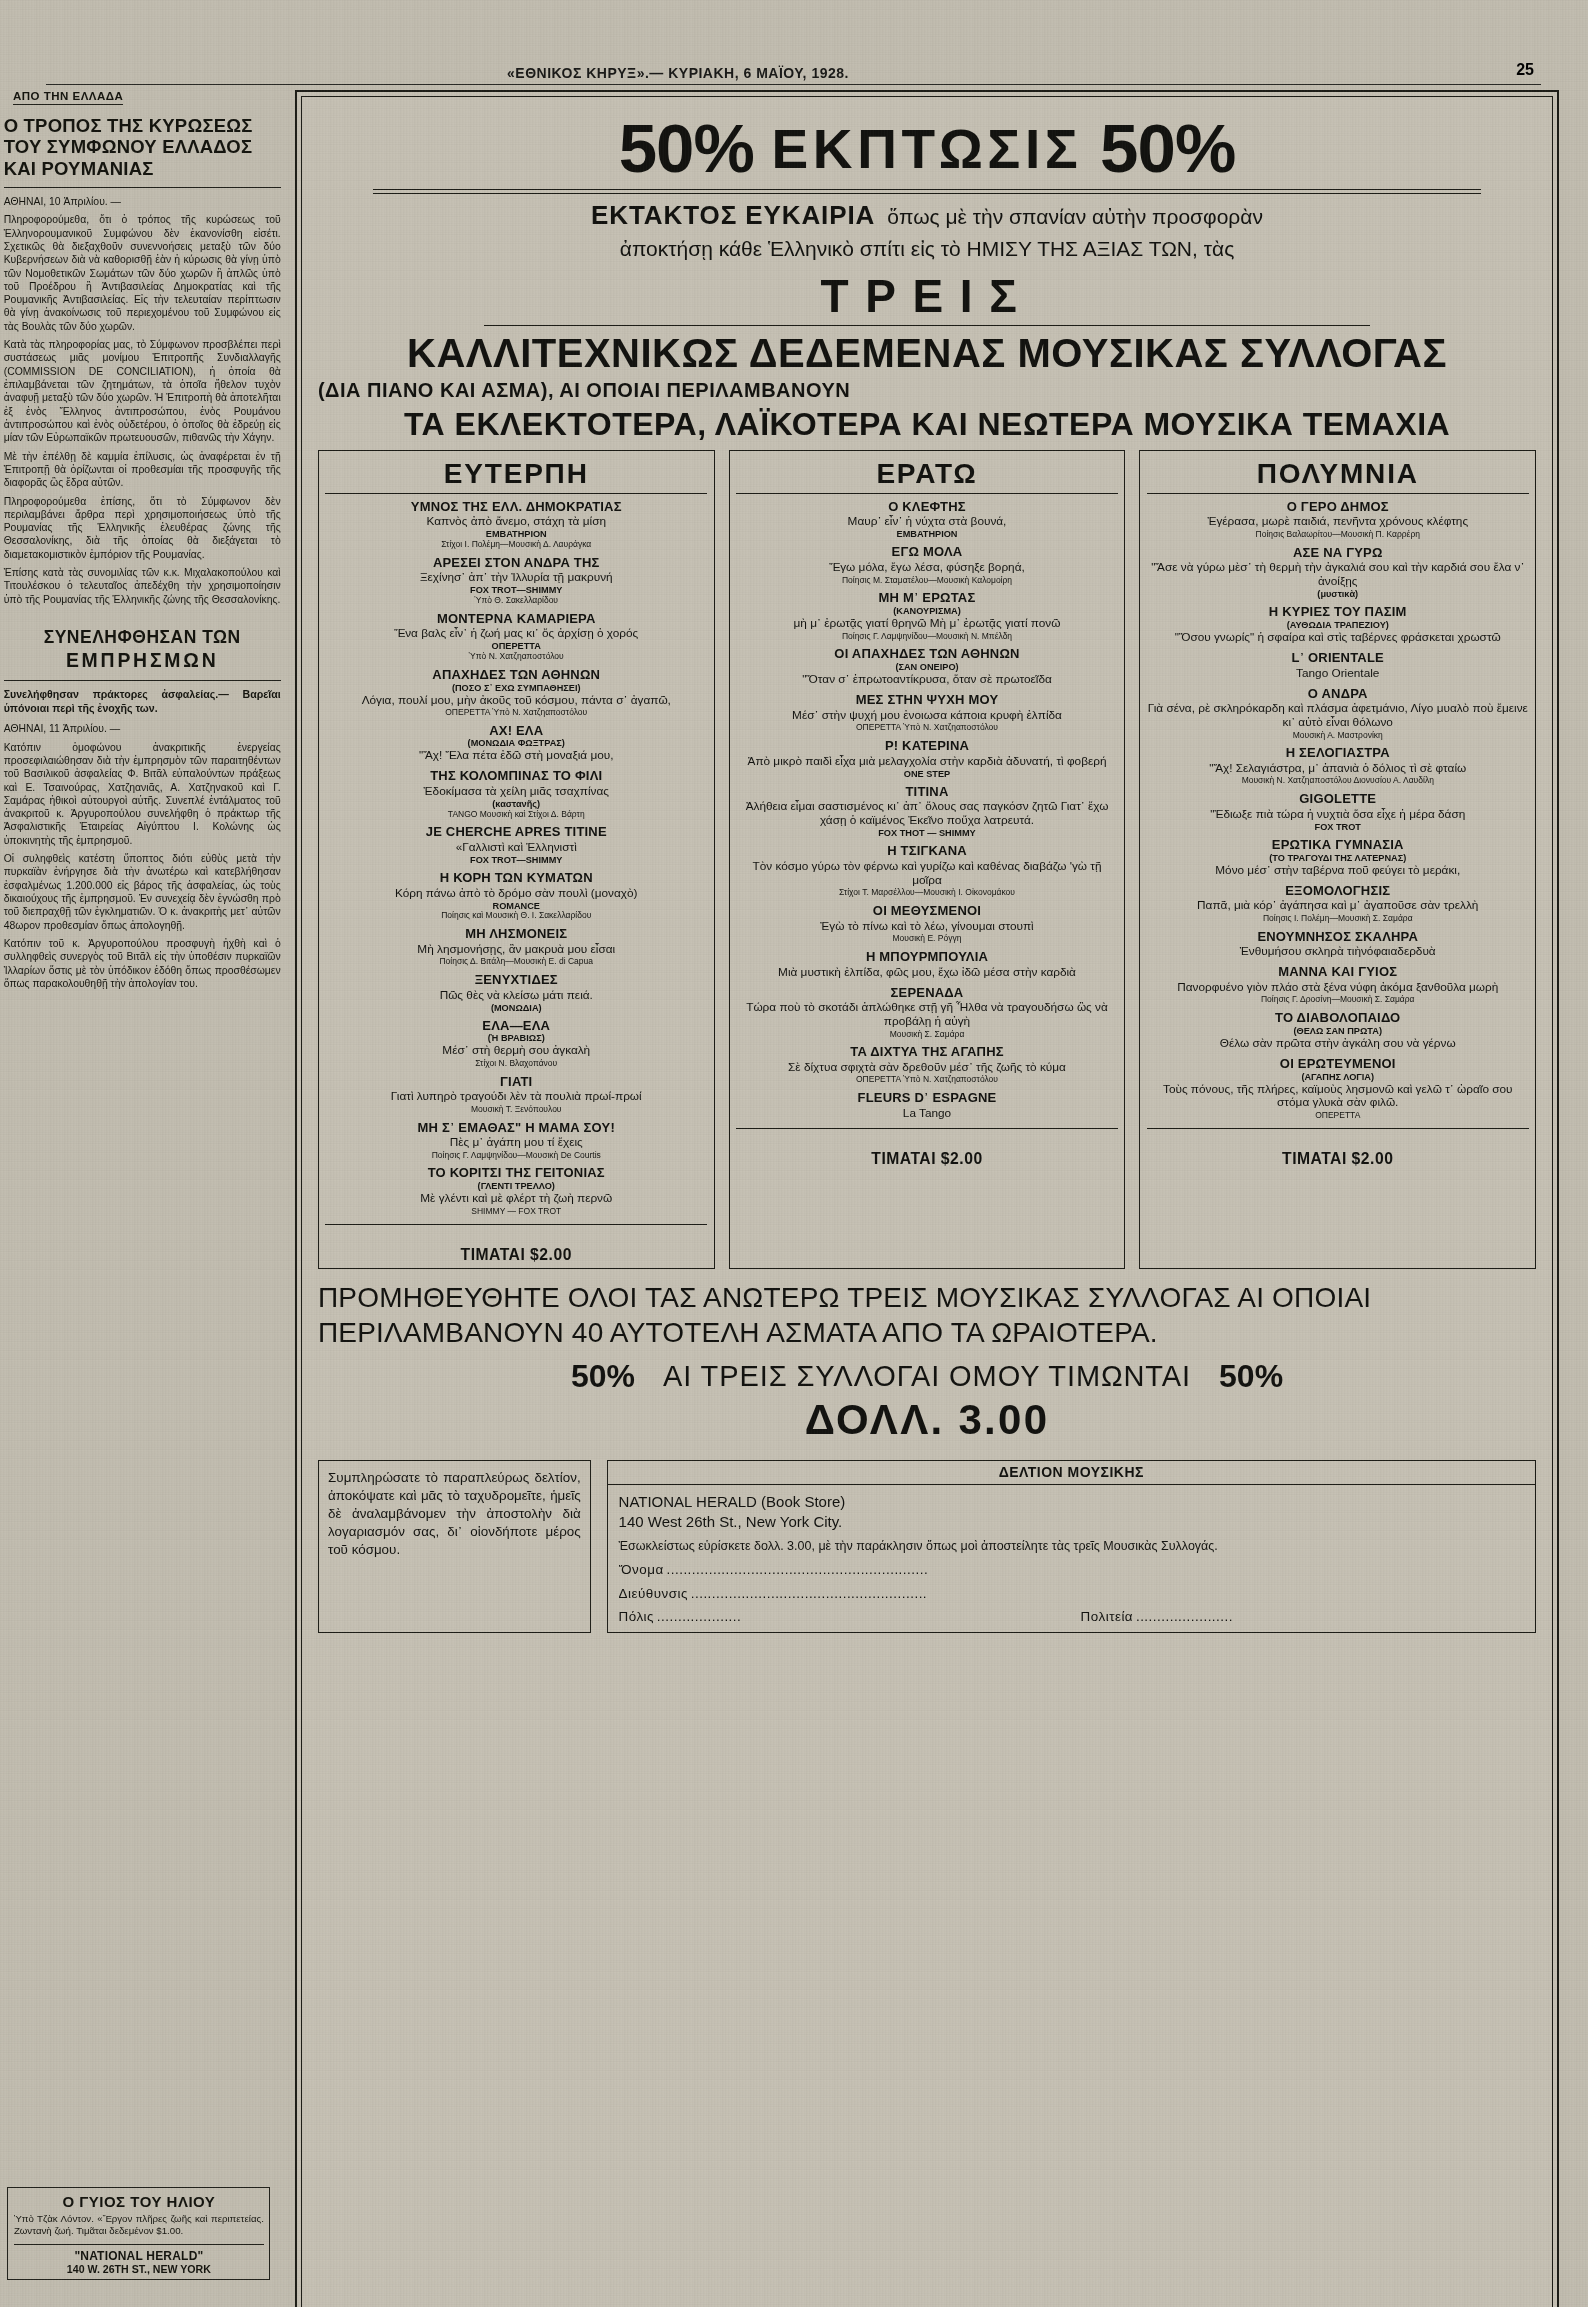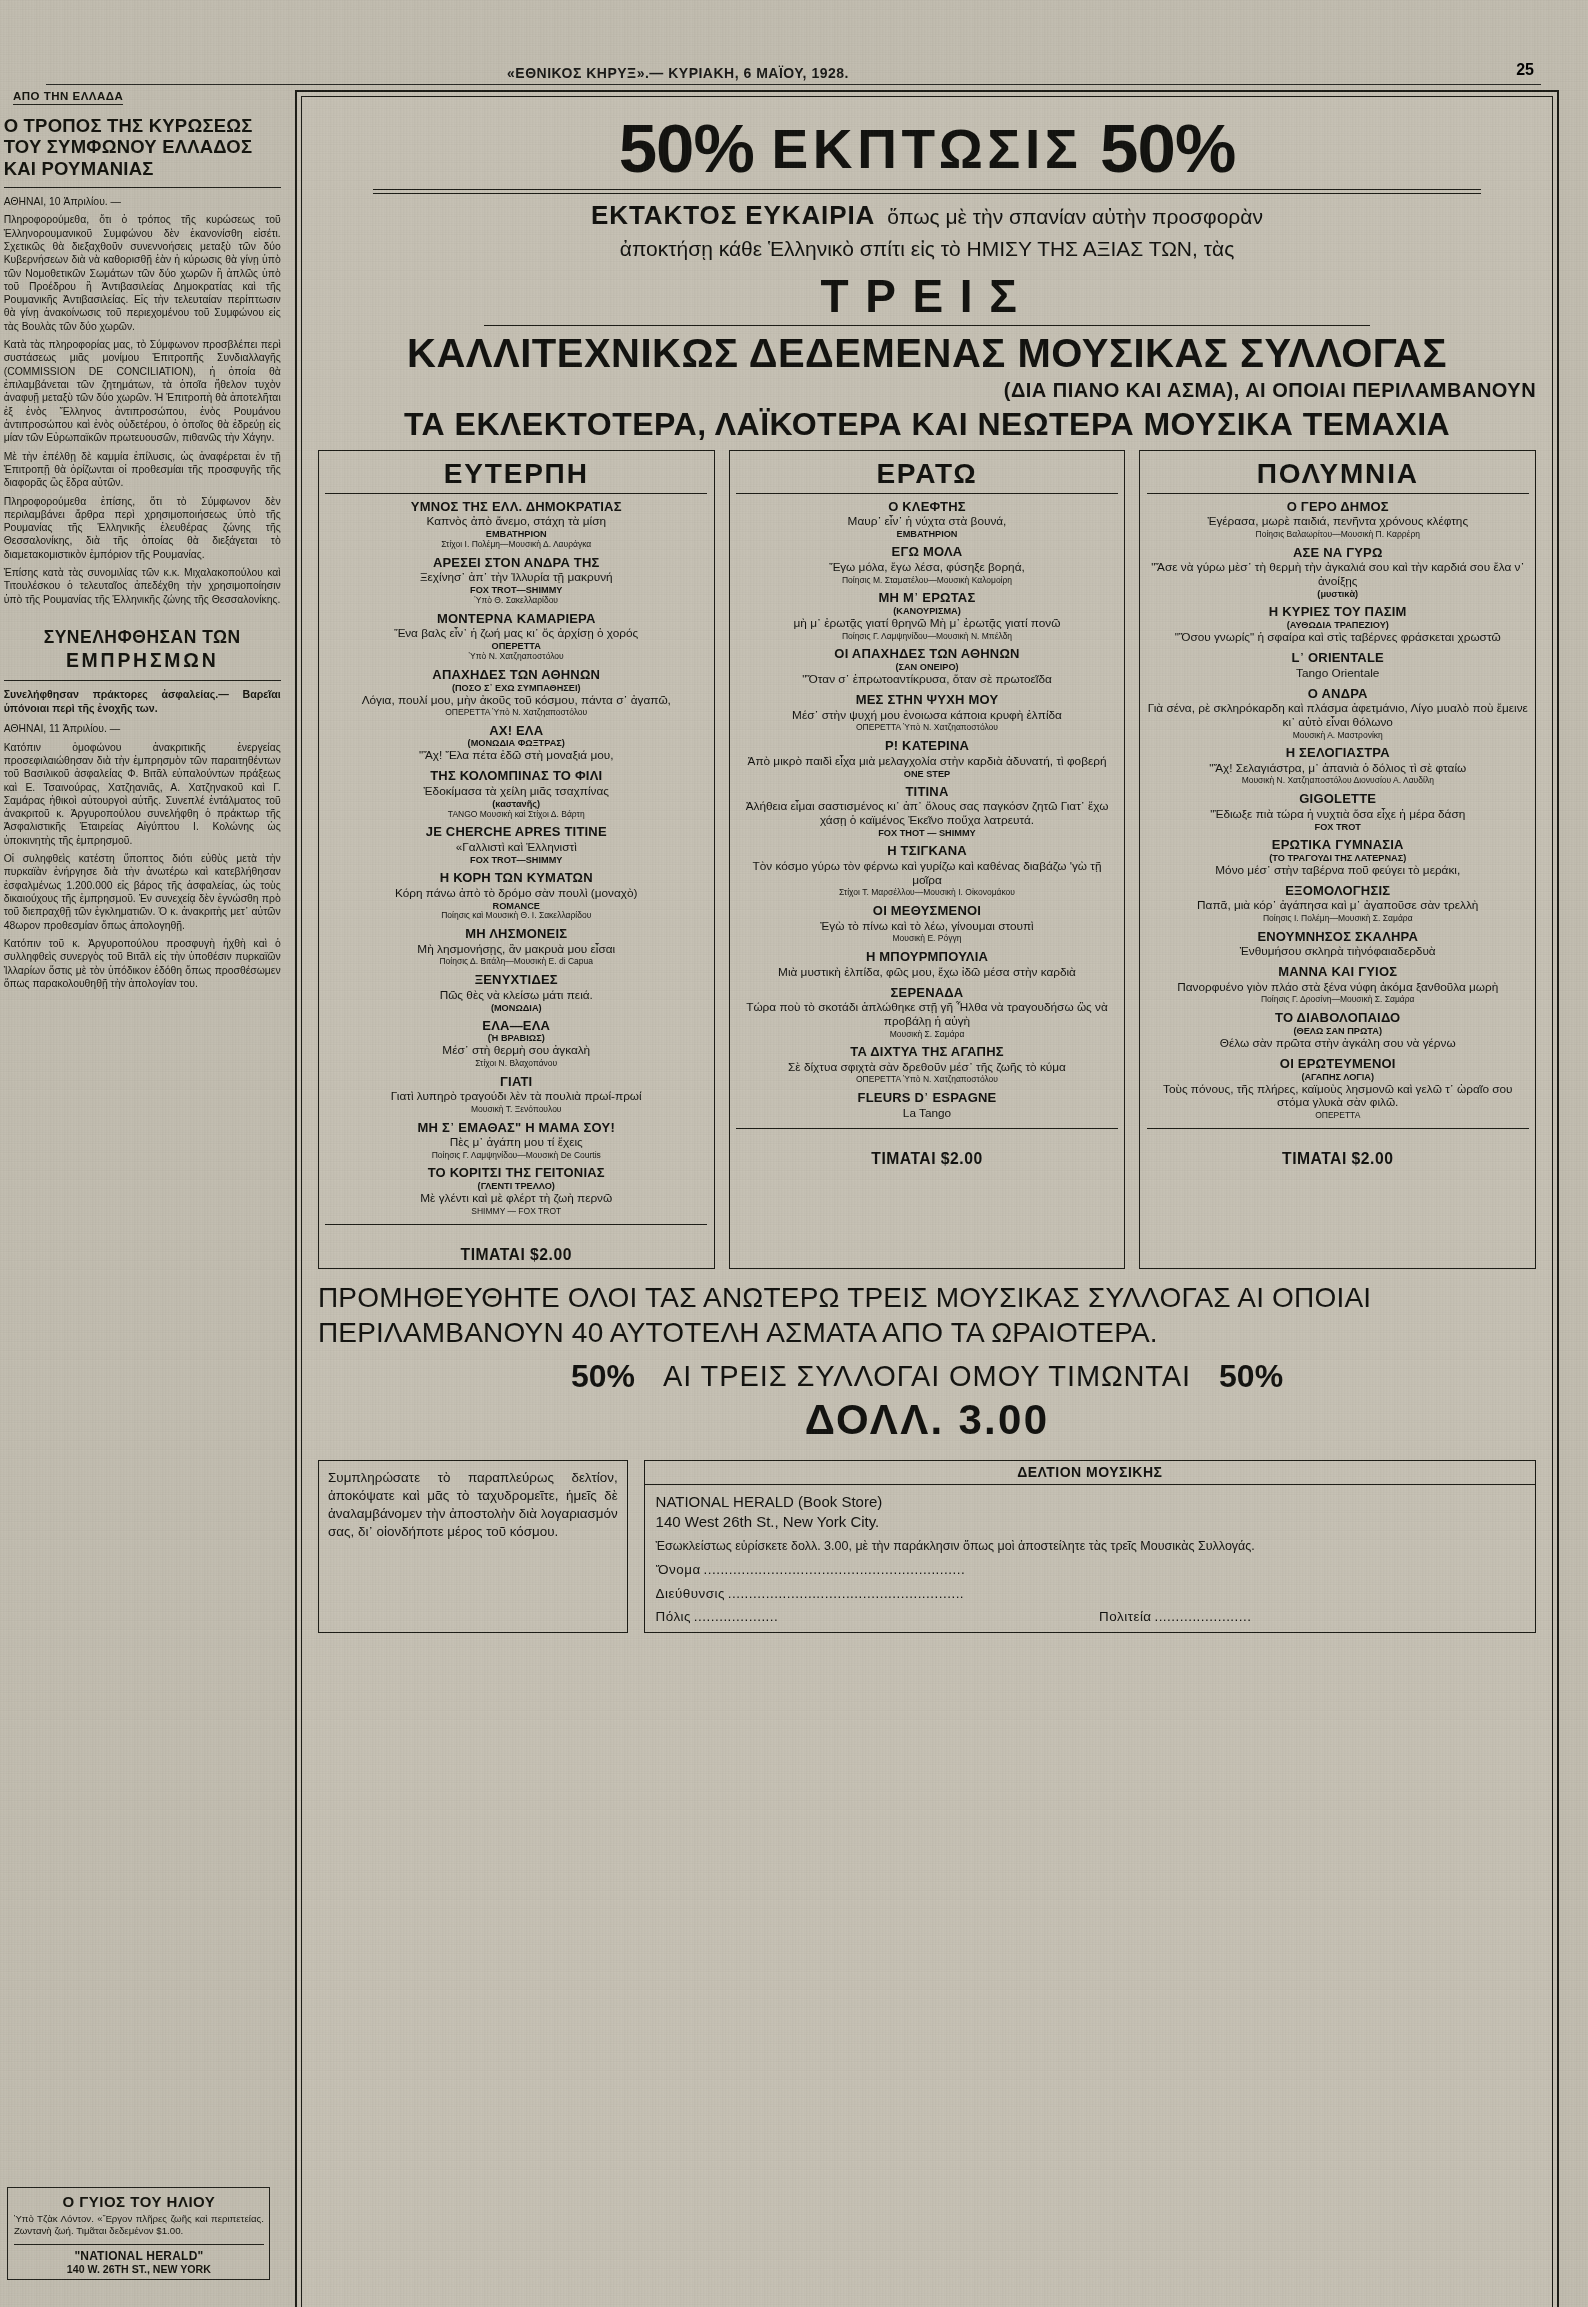--- a/index.html
+++ b/index.html
@@ -223,21 +223,21 @@
   }
   .kallitexnikos {
     text-align: center;
     font-size: 40px;
     font-weight: bold;
     letter-spacing: 0.5px;
     line-height: 1;
     margin-bottom: 5.5px;
   }
   .diapiano {
-    text-align: right;
+    text-align: left;
     font-size: 20px;
     font-weight: bold;
     letter-spacing: 0.5px;
     margin-bottom: 6.5px;
   }
   .eklektotera {
     text-align: center;
     font-size: 32px;
     font-weight: bold;
     letter-spacing: 0.5px;
@@ -328,21 +328,21 @@
     margin-top: 0.9px;
   }
 
   .bottom {
     display: flex;
     gap: 15.7px;
     margin-top: 15.7px;
     align-items: stretch;
   }
   .bl {
-    width: 310px;
+    width: 273px;
     border: 1.4px double #1d1d17;
     padding: 8.3px 9.2px;
     box-sizing: border-box;
     font-size: 13.4px;
     line-height: 1.35;
     text-align: justify;
   }
   .br {
     flex: 1;
     border: 1.4px double #1d1d17;

